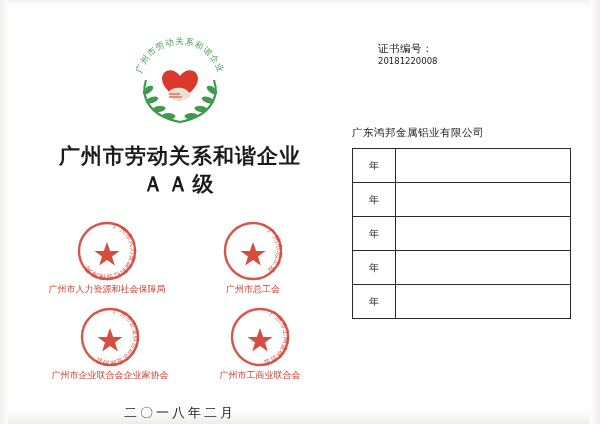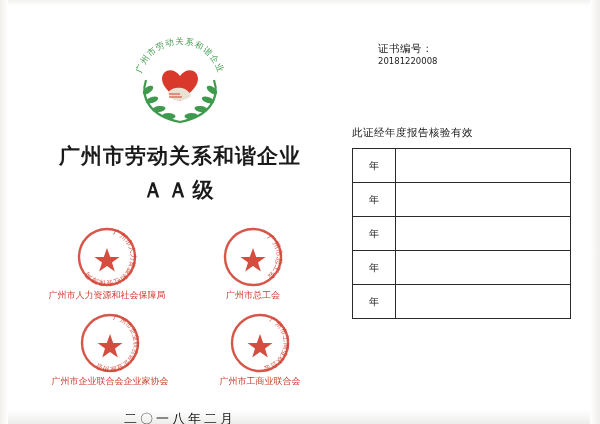--- a/index.html
+++ b/index.html
@@ -63,21 +63,20 @@
     letter-spacing: 1px;
     line-height: 1.35;
     margin-top: 10px;
   }
   .cert-grade {
     font-family: "DejaVu Sans", sans-serif;
     font-size: 21px;
     font-weight: bold;
     color: #1a1a1a;
     letter-spacing: 4px;
-    margin-top: 6px;
   }
 
   
   .seals {
     margin-top: 22px;
     width: 300px;
   }
   .seal-row {
     display: flex;
     justify-content: center;
@@ -288,21 +287,21 @@
   <div class="right-col">
 
     <div class="field-row">
       <span class="field-label">证书编号：</span>
       <span class="field-value">20181220008</span>
     </div>
 
     <div class="field-row">
     </div>
 
-    <div class="table-heading">此证经年度报告核验有效</div>
+    <div class="table-heading">广东鸿邦金属铝业有限公司</div>
 
     <table class="verify">
       <tbody>
         <tr>
           <td class="year-cell">年</td>
           <td class="blank-cell"></td>
         </tr>
         <tr>
           <td class="year-cell">年</td>
           <td class="blank-cell"></td>

